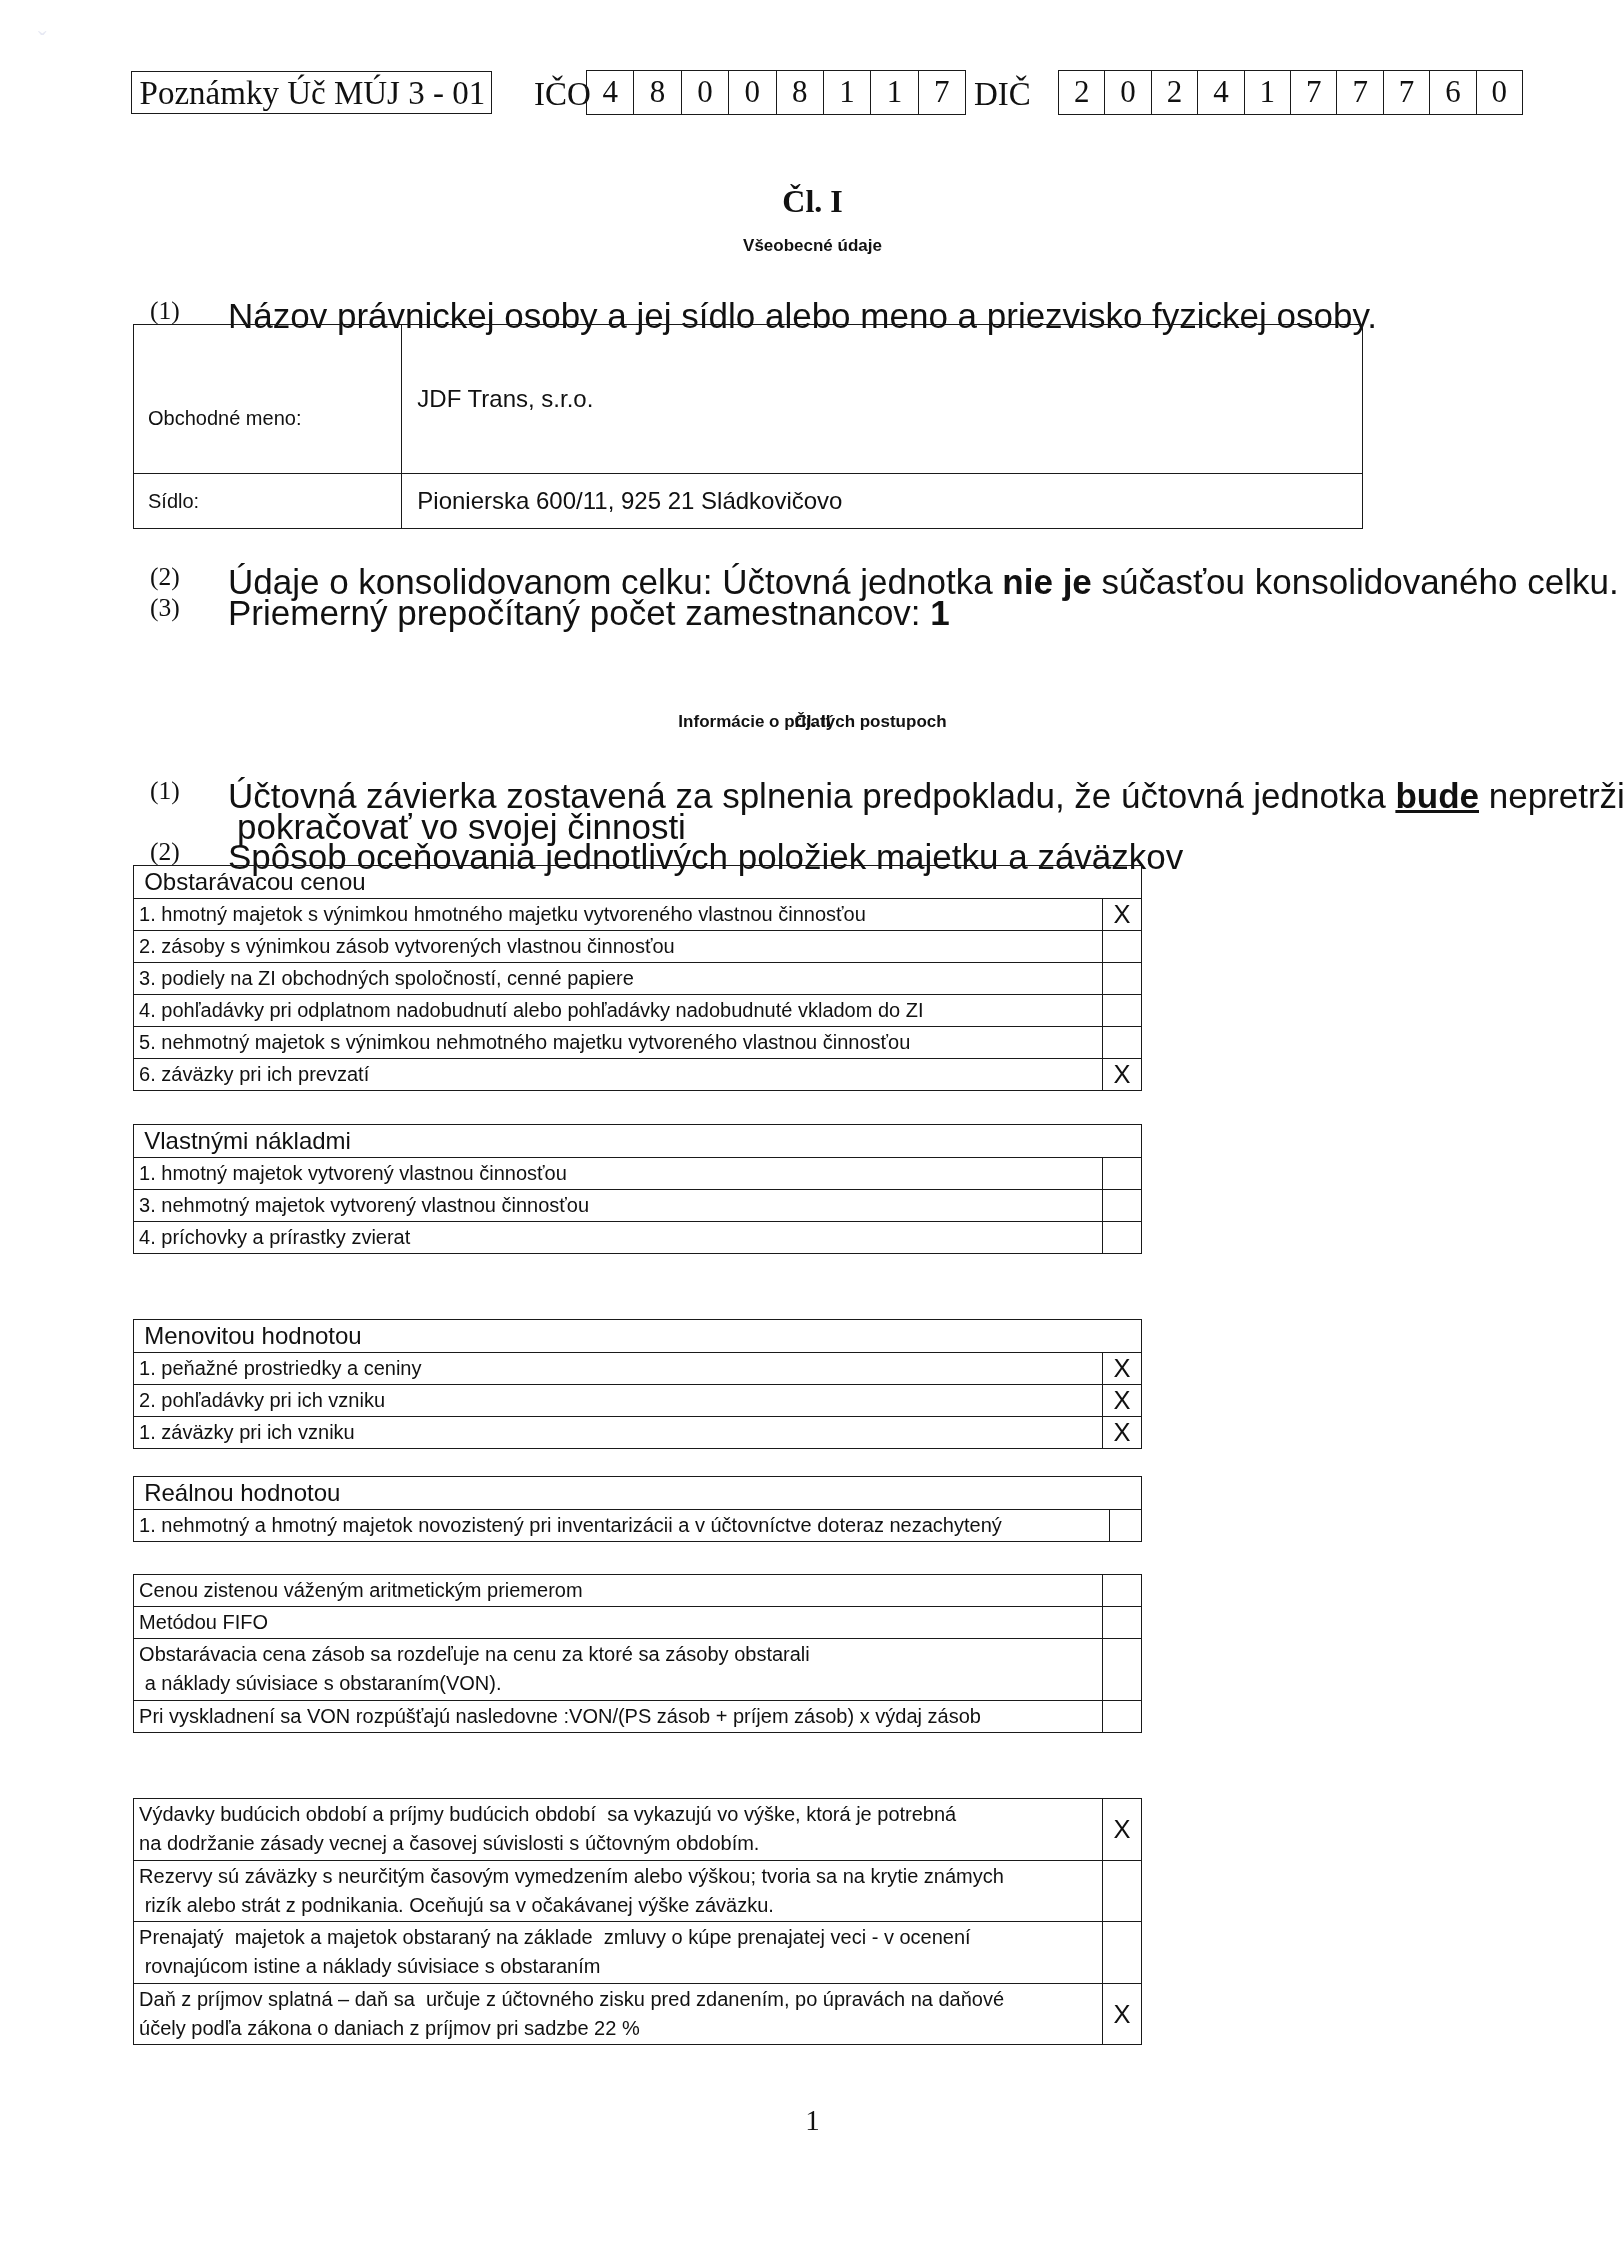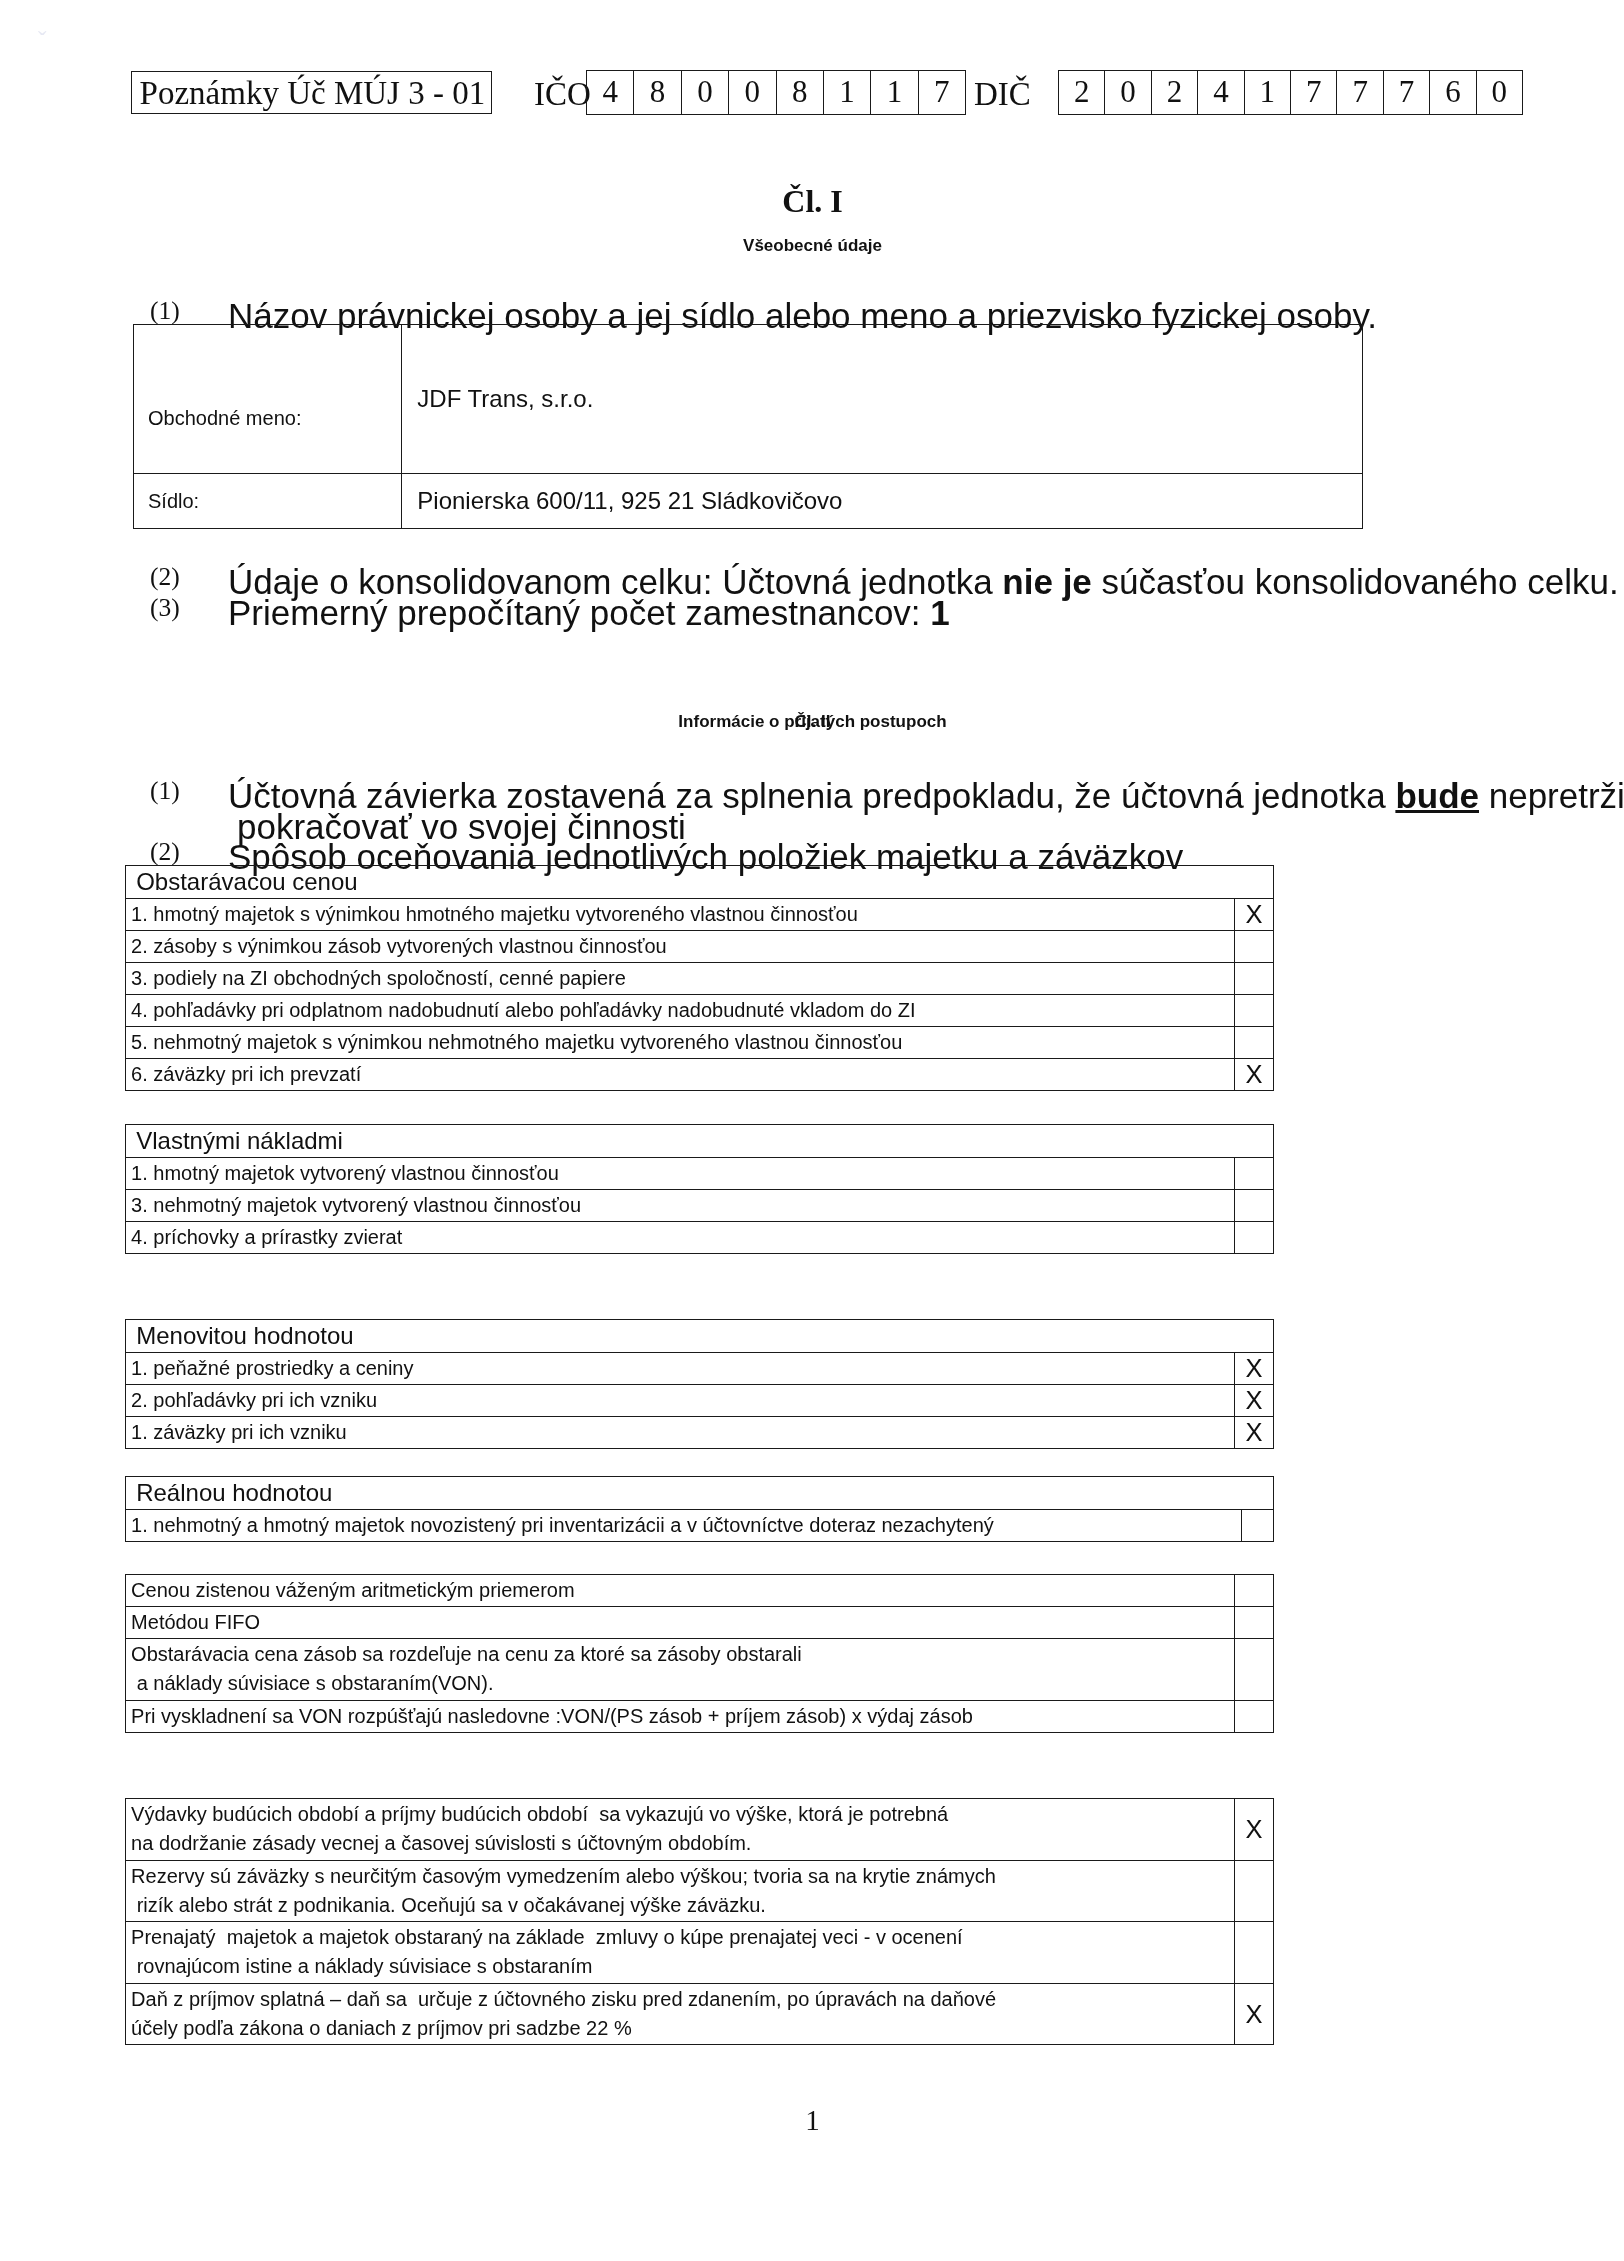--- a/index.html
+++ b/index.html
@@ -24,21 +24,21 @@
   .num { font-family: "Liberation Serif", serif; font-size: 25.5px; position: absolute; }
 
   
   .id-table { left: 133px; top: 324px; width: 1230px; border: 1.9px solid #1a1a1a; box-sizing: border-box; }
   .id-row { display: flex; border-top: 1.9px solid #1a1a1a; }
   .id-row:first-child { border-top: none; }
   .id-label { width: 268px; border-right: 1.3px solid #1a1a1a; padding-left: 14px; box-sizing: border-box; font-size: 20px; display: flex; align-items: center; }
   .id-value { flex: 1; padding-left: 15.3px; font-size: 24px; display: flex; align-items: center; }
 
   
-  .vtable { left: 125px; width: 1149px; border: 1.9px solid #1a1a1a; box-sizing: border-box; }
+  .vtable { left: 133px; width: 1009px; border: 1.9px solid #1a1a1a; box-sizing: border-box; }
   .vhead { height: 32px; font-size: 24px; line-height: 32px; padding-left: 10.2px; border-bottom: 1.9px solid #1a1a1a; white-space: nowrap; }
   .vrow { display: flex; border-top: 1.3px solid #1a1a1a; }
   .vrow.first { border-top: none; }
   .vcell { flex: 1; font-size: 20px; line-height: 31px; padding-left: 5.1px; white-space: nowrap; overflow: hidden; }
   .vcell.multi { white-space: normal; line-height: 29px; padding-top: 1.3px; padding-bottom: 1.3px; }
   .vmark { width: 38px; border-left: 1.3px solid #1a1a1a; font-size: 25.5px; text-align: center; display: flex; align-items: center; justify-content: center; }
   .vmark.narrow { width: 31px; }
 
   .page-num { font-size: 29px; }
   u.bold { font-weight: bold; text-decoration: underline; }

